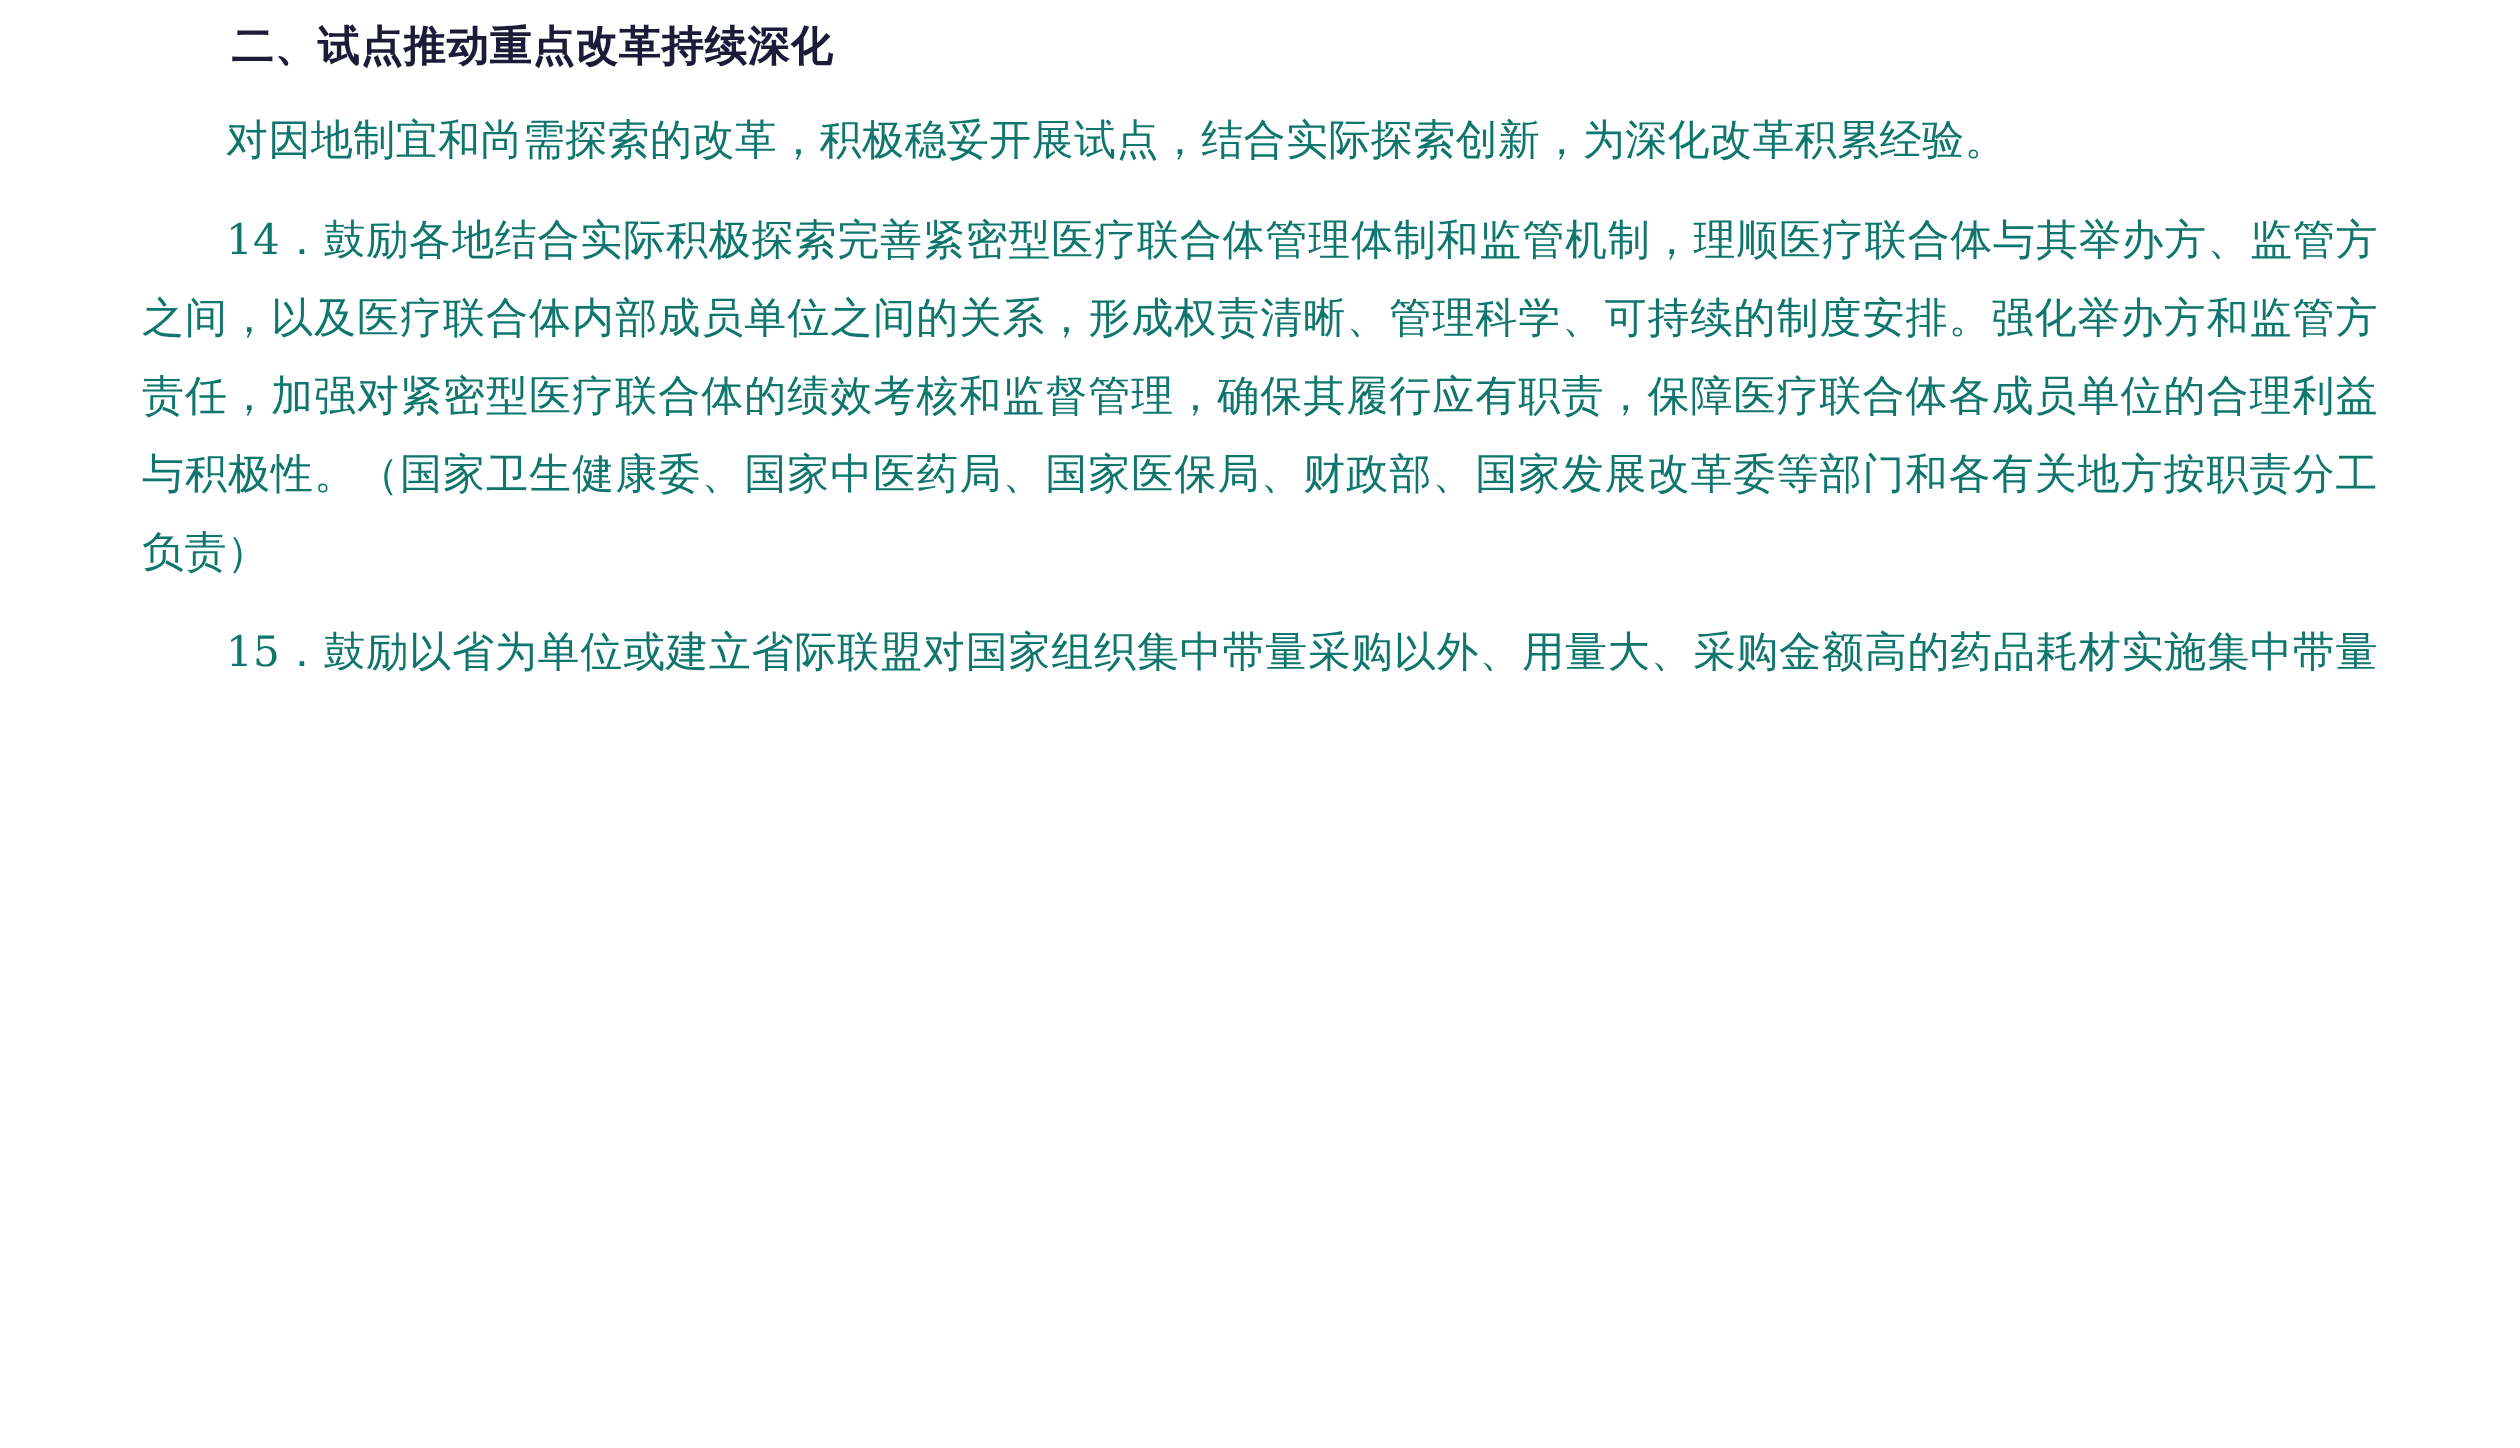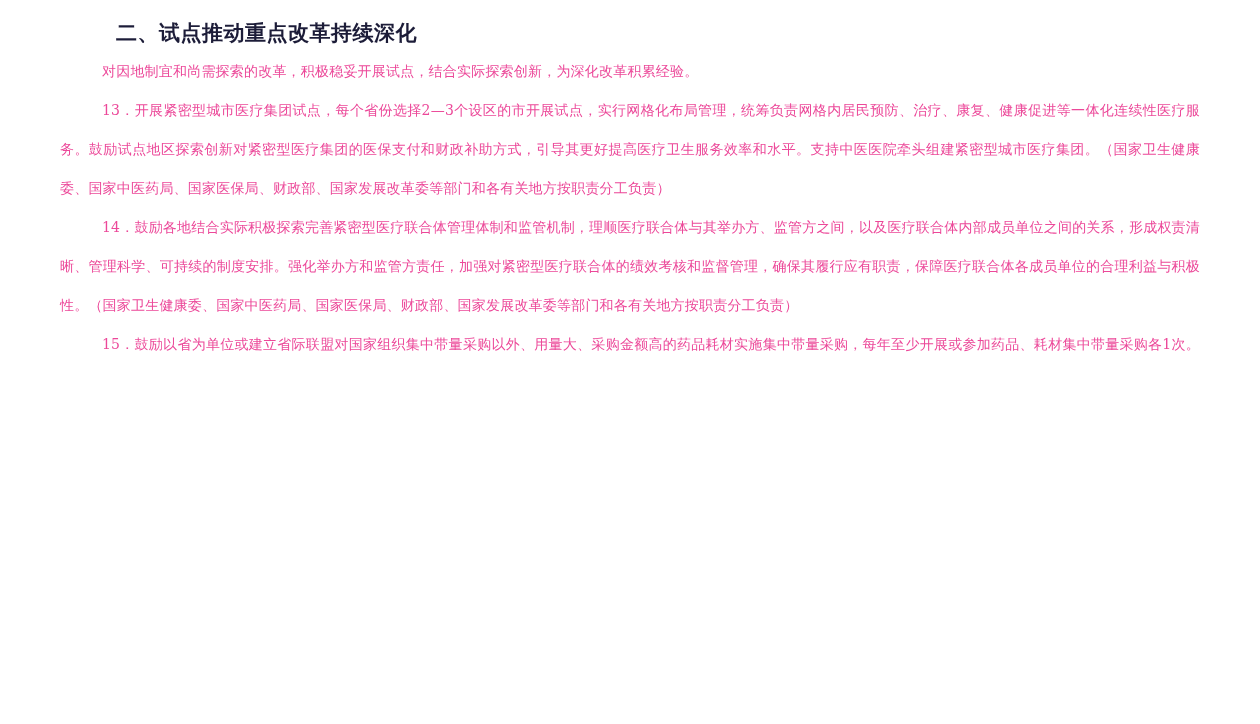--- a/index.html
+++ b/index.html
@@ -15,40 +15,40 @@
     color: #1a1a2e;
   }
   .page {
     position: relative;
     width: 1260px;
     height: 724px;
     box-sizing: border-box;
     padding: 0 60px 0 60px;
   }
   .doc-body {
-    padding-top: 16px;
+    padding-top: 6px;
   }
   .section-heading {
     font-family: "DejaVu Sans", "Liberation Sans", sans-serif;
     font-weight: bold;
     font-size: 21px;
     line-height: 34px;
     color: #1c1c38;
     margin: 0 0 2px 0;
     padding-left: 56px;
     letter-spacing: 0.5px;
   }
   .para {
-    font-size: 14px;
+    font-size: 21px;
     line-height: 39px;
     text-align: justify;
     text-justify: inter-character;
     text-align-last: left;
-    margin: 0;
-    color: #ec4899;
+    margin: 11px;
+    color: #0f766e;
     letter-spacing: 0.2px;
   }
   .para.indent {
     text-indent: 42px;
   }
   .clip-last {
     max-height: 40px;
     overflow: hidden;
   }
 </style>
@@ -56,20 +56,19 @@
 <body>
 
 <div class="page">
   <div class="doc-body">
 
     <h2 class="section-heading">二、试点推动重点改革持续深化</h2>
 
     <p class="para indent">对因地制宜和尚需探索的改革，积极稳妥开展试点，结合实际探索创新，为深化改革积累经验。</p>
 
 
-    <p class="para indent">13．开展紧密型城市医疗集团试点，每个省份选择2—3个设区的市开展试点，实行网格化布局管理，统筹负责网格内居民预防、治疗、康复、健康促进等一体化连续性医疗服务。鼓励试点地区探索创新对紧密型医疗集团的医保支付和财政补助方式，引导其更好提高医疗卫生服务效率和水平。支持中医医院牵头组建紧密型城市医疗集团。（国家卫生健康委、国家中医药局、国家医保局、财政部、国家发展改革委等部门和各有关地方按职责分工负责）</p>
 
     <p class="para indent">14．鼓励各地结合实际积极探索完善紧密型医疗联合体管理体制和监管机制，理顺医疗联合体与其举办方、监管方之间，以及医疗联合体内部成员单位之间的关系，形成权责清晰、管理科学、可持续的制度安排。强化举办方和监管方责任，加强对紧密型医疗联合体的绩效考核和监督管理，确保其履行应有职责，保障医疗联合体各成员单位的合理利益与积极性。（国家卫生健康委、国家中医药局、国家医保局、财政部、国家发展改革委等部门和各有关地方按职责分工负责）</p>
 
     <p class="para indent clip-last">15．鼓励以省为单位或建立省际联盟对国家组织集中带量采购以外、用量大、采购金额高的药品耗材实施集中带量采购，每年至少开展或参加药品、耗材集中带量采购各1次。鼓励地方加入“三明</p>
 
   </div>
 </div>
 
 </body></html>

